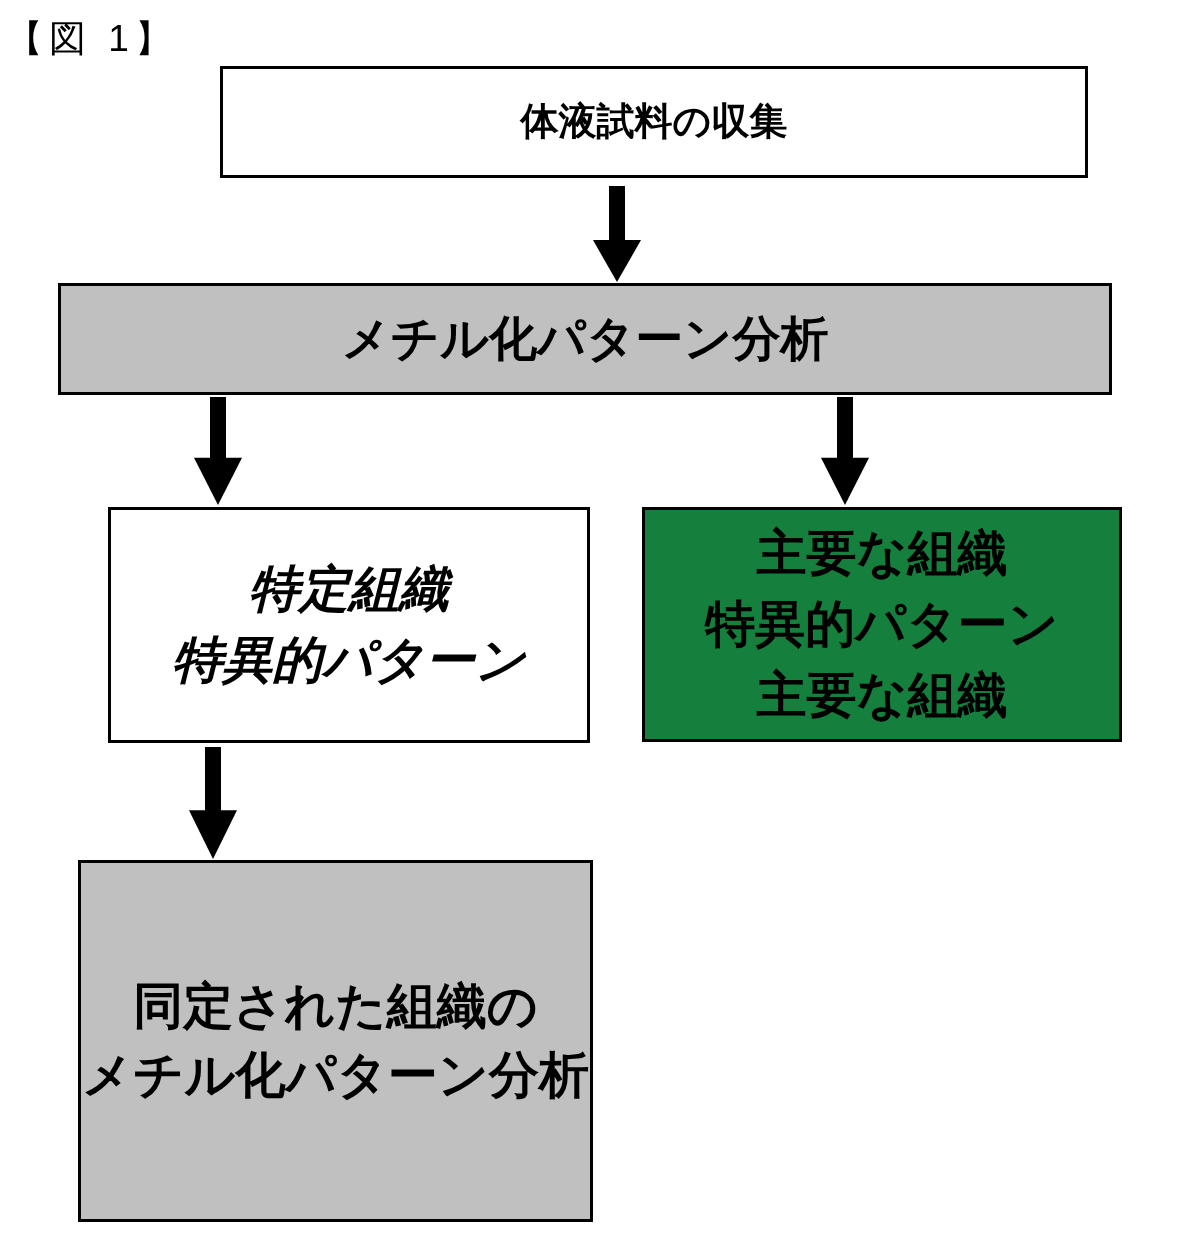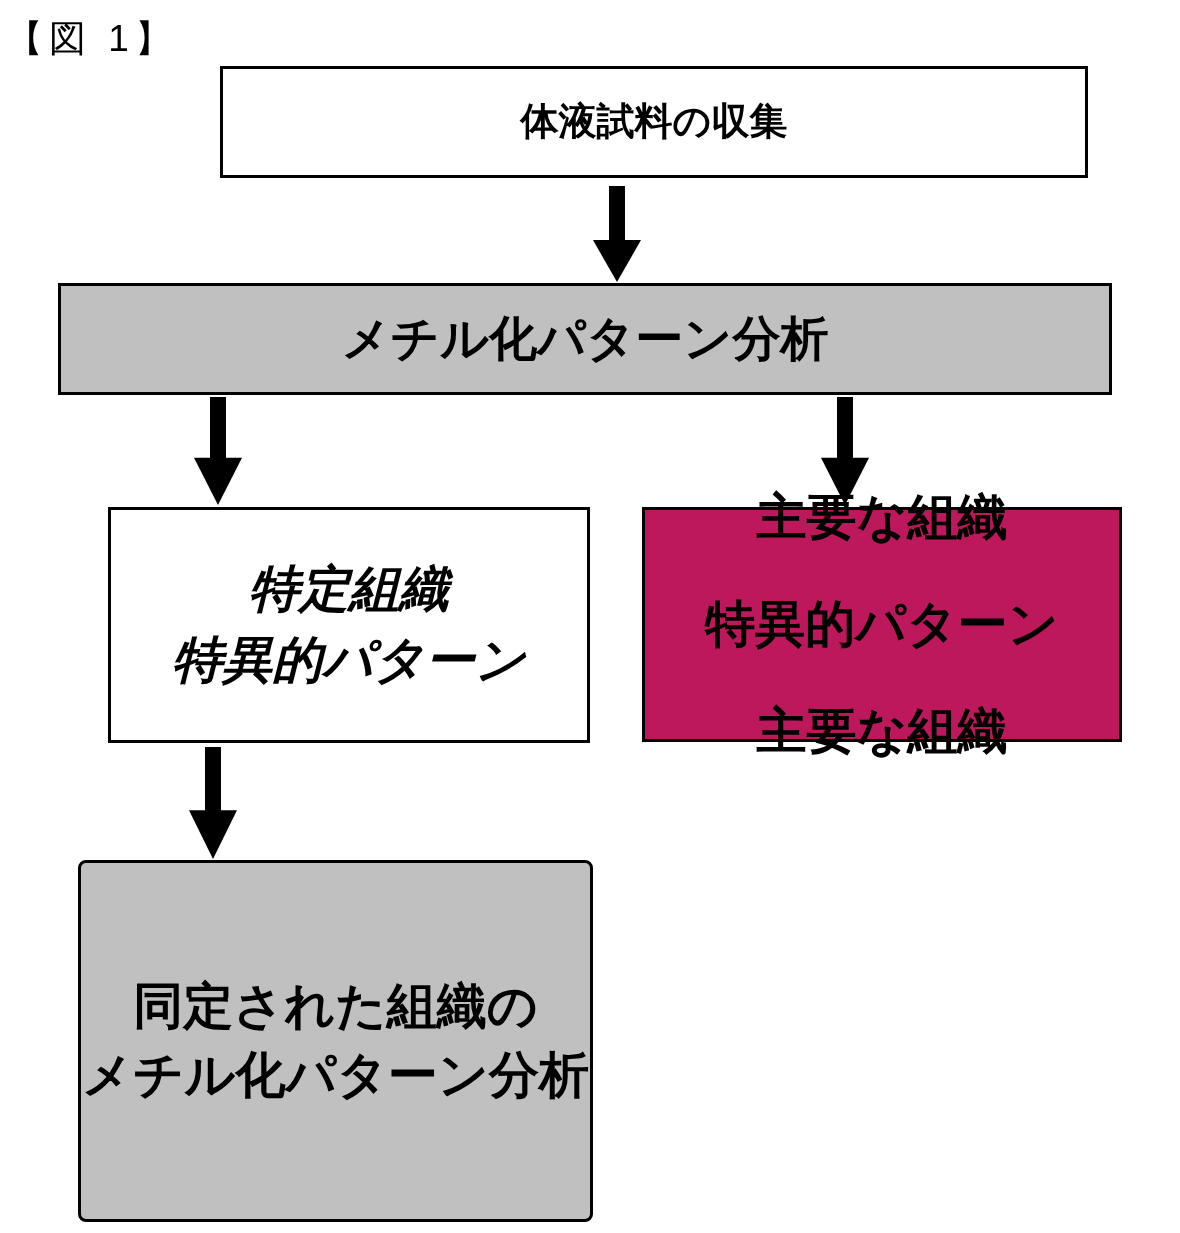--- a/index.html
+++ b/index.html
@@ -108,31 +108,31 @@
       <rect class="ink" x="17" y="0" width="16" height="66"></rect>
       <polygon class="ink" points="1,62 49,62 25,110"></polygon>
     </svg>
   </div>
 
   <div class="fbox box-identifiable" style="background-color: rgb(255, 255, 255);">
     <span class="line">特定組織</span>
     <span class="line">特異的パターン</span>
   </div>
 
-  <div class="fbox box-unidentifiable" style="background-color: #be185d; gap: 36px;">
+  <div class="fbox box-unidentifiable" style="background-color: #15803d;">
     <span class="line">主要な組織</span>
     <span class="line">特異的パターン</span>
     <span class="line">主要な組織</span>
   </div>
 
   <div class="arrow arrow-4">
     <svg viewBox="0 0 50 110" preserveAspectRatio="none">
       <rect class="ink" x="17" y="0" width="16" height="66"></rect>
       <polygon class="ink" points="1,62 49,62 25,110"></polygon>
     </svg>
   </div>
 
-  <div class="fbox box-custom" style="background-color: rgb(192, 192, 192); border-radius: 8px;">
+  <div class="fbox box-custom" style="background-color: rgb(192, 192, 192);">
     <span class="line">同定された組織の</span>
     <span class="line">メチル化パターン分析</span>
   </div>
 
 </div>
 
 </body></html>

